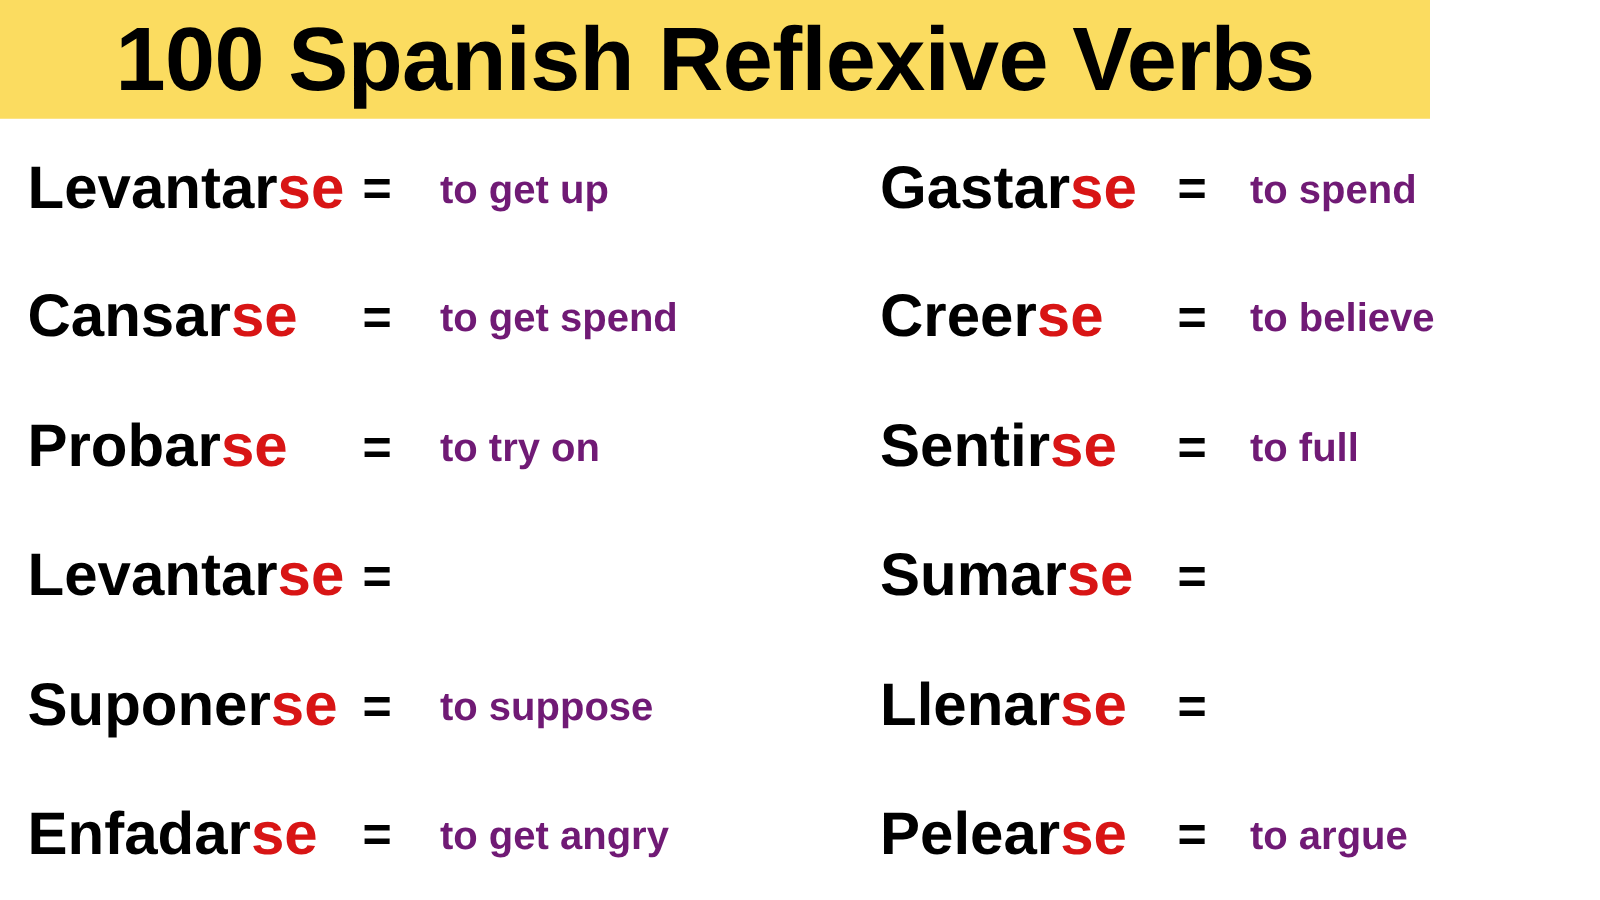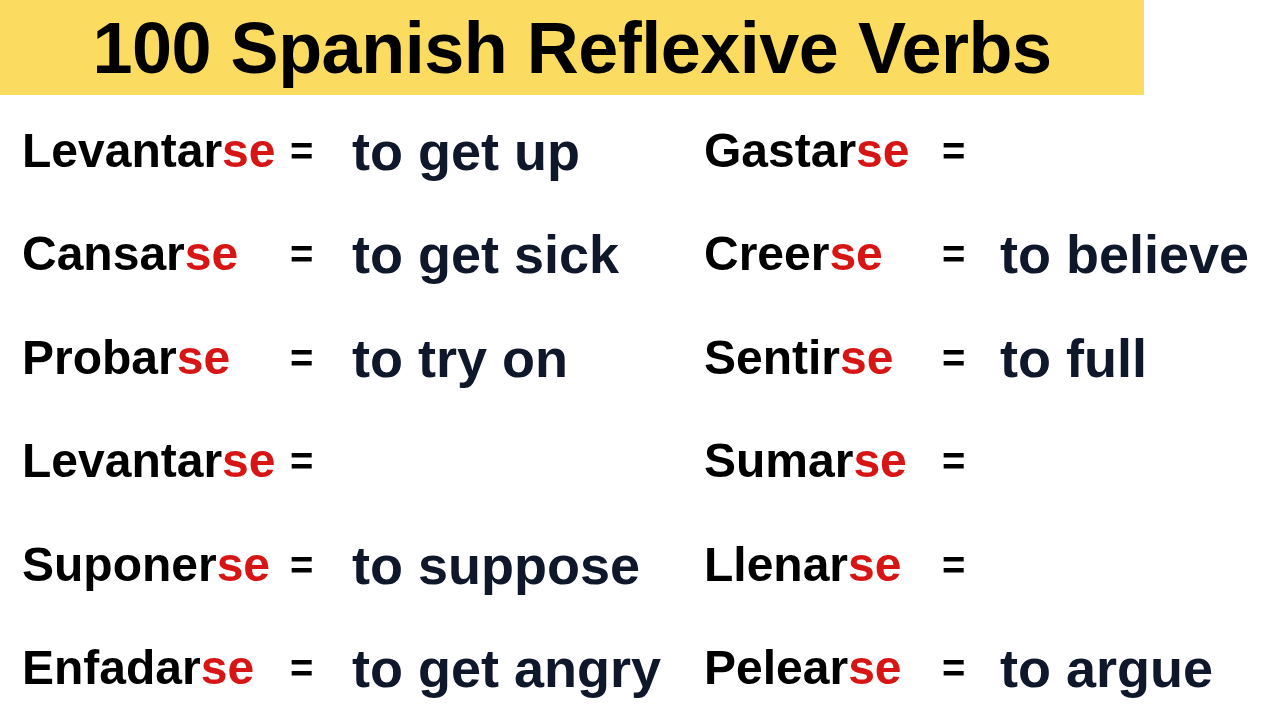--- a/index.html
+++ b/index.html
@@ -86,23 +86,23 @@
     font-family: "Liberation Sans", sans-serif;
     font-weight: bold;
     font-size: 40px;
     line-height: 50px;
     color: #000000;
   }
 
   .verb-english {
     font-family: "Liberation Sans", sans-serif;
     font-weight: bold;
-    font-size: 54px;
+    font-size: 32px;
     line-height: 50px;
-    color: #0f172a;
+    color: #701a75;
   }
 
   
   .col-left { padding-left: 22px; }
   .col-left .verb-spanish { min-width: 268px; }
   .col-left .equals       { min-width: 62px; text-align: left; }
   .col-left .verb-english { }
 
   
   .col-right { padding-left: 10px; }
@@ -122,26 +122,27 @@
   <div class="verb-grid">
 
     <div class="verb-row col-left">
       <span class="verb-spanish"><span>Levantar</span><span class="verb-suffix">se</span></span>
       <span class="equals">=</span>
       <span class="verb-english">to get up</span>
     </div>
     <div class="verb-row col-right">
       <span class="verb-spanish"><span>Gastar</span><span class="verb-suffix">se</span></span>
       <span class="equals">=</span>
+      <span class="verb-english">to spend</span>
     </div>
 
     <div class="verb-row col-left">
       <span class="verb-spanish"><span>Cansar</span><span class="verb-suffix">se</span></span>
       <span class="equals">=</span>
-      <span class="verb-english">to get sick</span>
+      <span class="verb-english">to get spend</span>
     </div>
     <div class="verb-row col-right">
       <span class="verb-spanish"><span>Creer</span><span class="verb-suffix">se</span></span>
       <span class="equals">=</span>
       <span class="verb-english">to believe</span>
     </div>
 
     <div class="verb-row col-left">
       <span class="verb-spanish"><span>Probar</span><span class="verb-suffix">se</span></span>
       <span class="equals">=</span>

